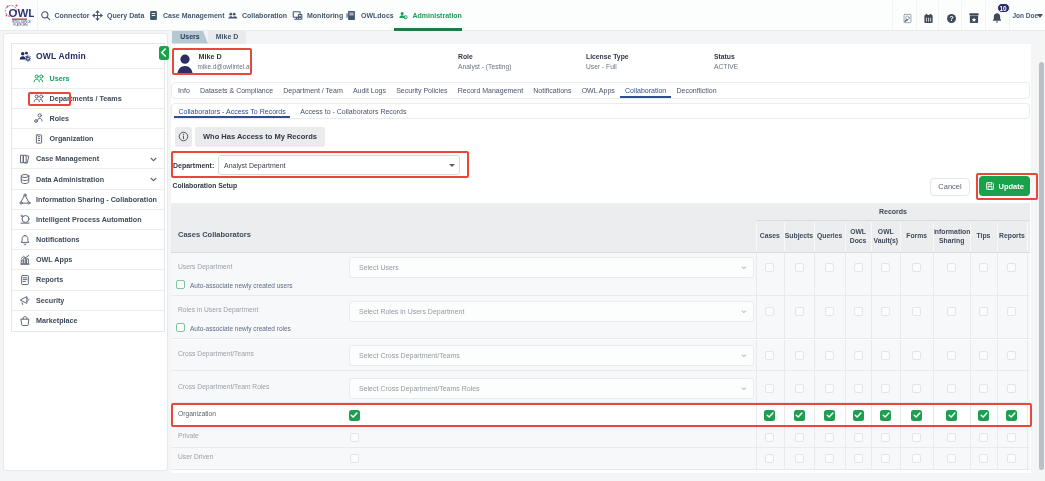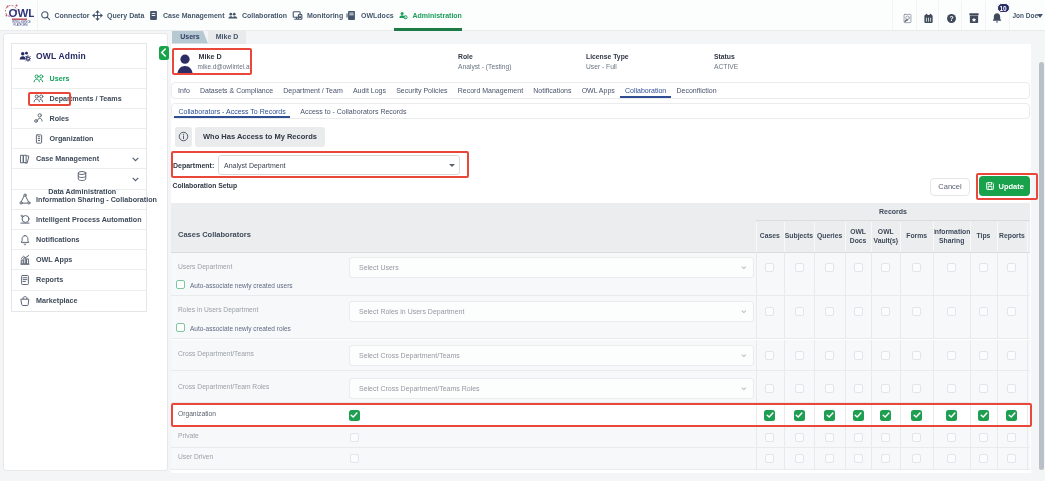--- a/index.html
+++ b/index.html
@@ -6,21 +6,21 @@
 html,body { width:1045px; height:481px; overflow:hidden; }
 body { font-family:"Liberation Sans",sans-serif; background:#f4f5f6; position:relative; }
 .abs { position:absolute; }
 #nav { position:absolute; left:0; top:0; width:1045px; height:31px; background:#fcfdfd; border-bottom:1px solid #e9eaeb; z-index:5; }
 .navitem { position:absolute; top:0; height:31px; display:flex; align-items:center; gap:4px; color:#45566c; font-size:7px; font-weight:bold; white-space:nowrap; }
 .navitem svg { display:block; }
 .nav-green { color:#1d9d5c; }
 #nav-underline { position:absolute; left:394px; top:28px; width:68px; height:3px; background:#1d7c45; }
 .vsep { position:absolute; top:1px; height:29px; width:1px; background:#f2f3f4; }
 #sidecard { position:absolute; left:3px; top:33px; width:165px; height:438px; background:#fff; border:1px solid #e7e8ea; border-radius:3px; }
-#sidemenu { position:absolute; left:11px; top:43px; width:136px; background:#fff; border:1px solid #e5e6e8; }
+#sidemenu { position:absolute; left:11px; top:43px; width:154px; background:#fff; border:1px solid #e5e6e8; }
 .srow { display:flex; align-items:center; border-bottom:1px solid #eceded; padding-left:6.5px; gap:4.5px; color:#3e4a59; font-size:7.2px; font-weight:bold; white-space:nowrap; position:relative; }
 .srow .ic { width:13px; height:13px; flex:0 0 13px; display:flex; align-items:center; justify-content:center; }
 .srow.sub { padding-left:20px; }
 .green { color:#12a05a !important; }
 .chev { position:absolute; right:6px; top:50%; transform:translateY(-50%); display:flex; }
 .shead { color:#252a63; font-size:8.5px; letter-spacing:.2px; }
 .l2 { line-height:10.8px; display:block; white-space:normal; width:120px; }
 #content { position:absolute; left:171px; top:43.5px; width:860px; height:429px; background:#fff; }
 .chip { position:absolute; top:29px; height:14.5px; font-size:7px; font-weight:bold; display:flex; align-items:center; justify-content:center; z-index:4; }
 .redbox { position:absolute; border:2px solid #e8473a; border-radius:2px; z-index:50; }
@@ -244,21 +244,21 @@
           <path d="M10.2 3.5l3 .8-2.4 9.4-3-.8"></path>
         </svg>
       </span>
       <span>Case Management</span>
       <span class="chev">
         <svg width="9" height="9" viewBox="0 0 16 16" fill="none" stroke="#55606e" stroke-width="2">
           <path d="M3 6l5 5 5-5"></path>
         </svg>
       </span>
     </div>
-<div class="srow" style="height:20.2px;flex-direction:column;">
+<div class="srow" style="height:20.2px;">
       <span class="ic">
         <svg width="12" height="12" viewBox="0 0 16 16" fill="none" stroke="#5b6573" stroke-width="1.3" stroke-linecap="round" stroke-linejoin="round">
           <ellipse cx="8" cy="4" rx="5" ry="2"></ellipse>
           <path d="M3 4v8c0 1.1 2.2 2 5 2s5-.9 5-2V4"></path>
           <path d="M3 8c0 1.1 2.2 2 5 2s5-.9 5-2"></path>
         </svg>
       </span>
       <span>Data Administration</span>
       <span class="chev">
         <svg width="9" height="9" viewBox="0 0 16 16" fill="none" stroke="#55606e" stroke-width="2">
@@ -309,20 +309,30 @@
       <span>OWL Apps</span>
     </div>
 <div class="srow" style="height:20.2px;">
       <span class="ic">
         <svg width="12" height="12" viewBox="0 0 16 16" fill="none" stroke="#5b6573" stroke-width="1.3" stroke-linecap="round" stroke-linejoin="round">
           <rect x="3.5" y="2" width="9" height="12" rx="1"></rect>
           <path d="M5.5 5h5M5.5 7.5h5M5.5 10h3"></path>
         </svg>
       </span>
       <span>Reports</span>
+    </div>
+<div class="srow" style="height:20.2px;">
+      <span class="ic">
+        <svg width="12" height="12" viewBox="0 0 16 16" fill="none" stroke="#5b6573" stroke-width="1.3" stroke-linecap="round" stroke-linejoin="round">
+          <path d="M2.5 7.5l8-4v9l-8-4z"></path>
+          <path d="M10.5 5.5c1.5.5 2.5 1.3 2.5 2s-1 1.5-2.5 2"></path>
+          <path d="M4 11.5l1 2.5"></path>
+        </svg>
+      </span>
+      <span>Security</span>
     </div>
 <div class="srow" style="height:20.2px;border-bottom:none;">
       <span class="ic">
         <svg width="12" height="12" viewBox="0 0 16 16" fill="none" stroke="#5b6573" stroke-width="1.3" stroke-linecap="round" stroke-linejoin="round">
           <path d="M3 5.5h10l-.7 7.5c-.1.6-.5 1-1.1 1H4.8c-.6 0-1-.4-1.1-1z"></path>
           <path d="M5.5 5.5V4c0-1 .8-1.8 2.5-1.8S10.5 3 10.5 4v1.5"></path>
         </svg>
       </span>
       <span>Marketplace</span>
     </div>

